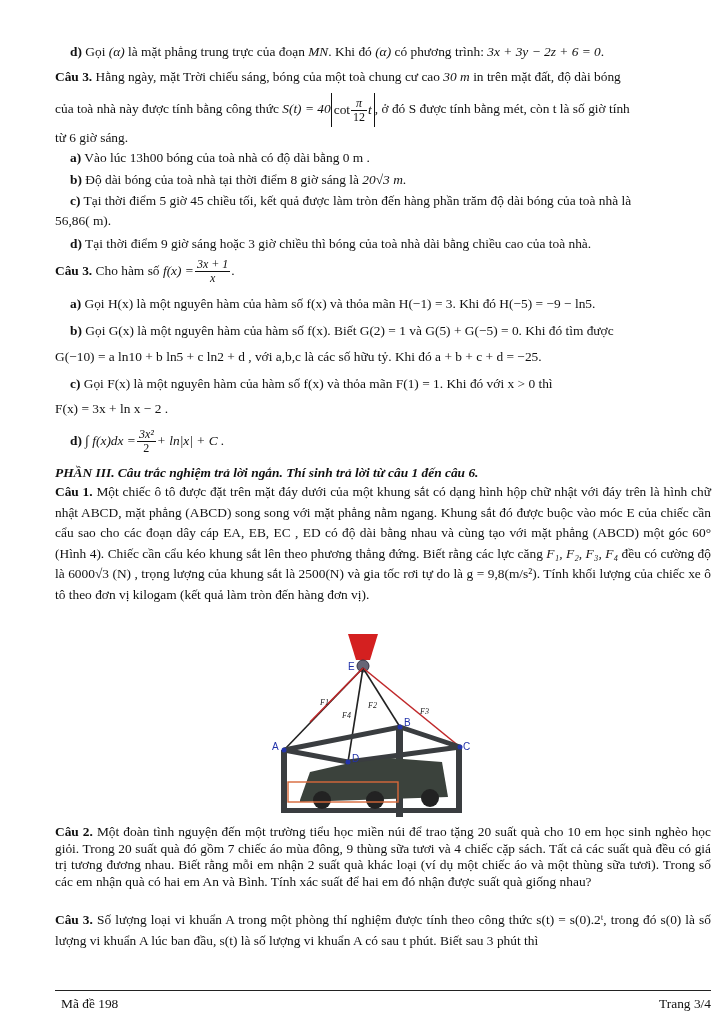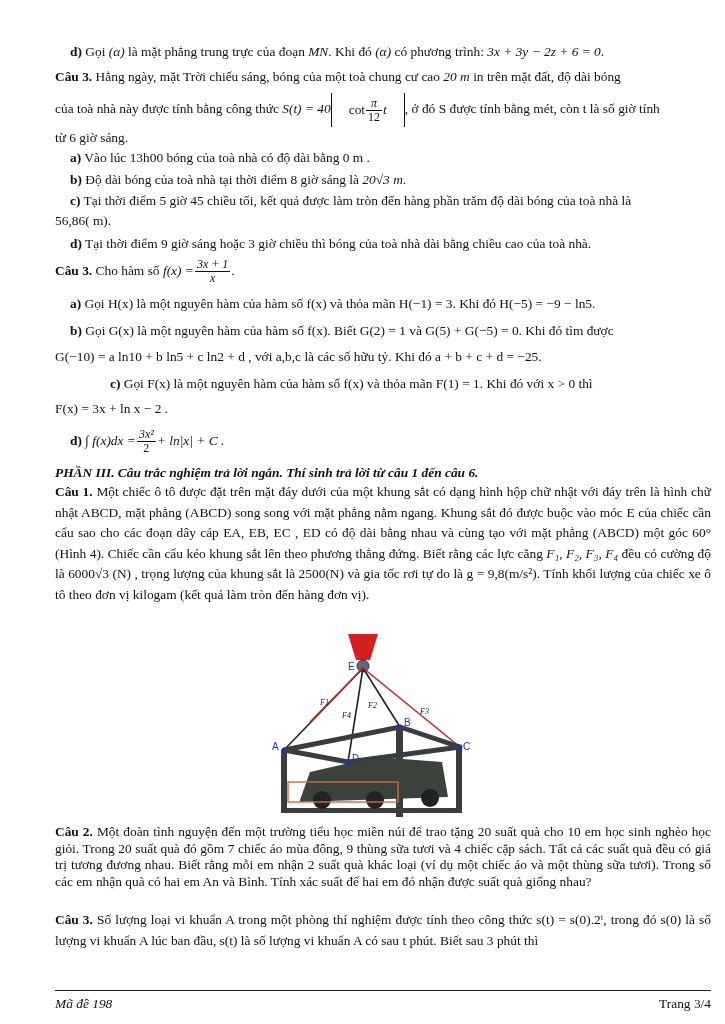--- a/index.html
+++ b/index.html
@@ -9,36 +9,36 @@
   }
   .page { position: absolute; left: 0; top: 0; width: 725px; height: 820px; }
   .line { position: absolute; white-space: nowrap; line-height: 16px; }
   .just { left: 55px; width: 656px; white-space: normal; text-align: justify; }
   .b { font-weight: bold; }
   .m { font-style: italic; font-family: "Liberation Serif", serif; }
   .indent { left: 70px; }
   .frac { display: inline-block; vertical-align: middle; text-align: center; font-size: 12px; line-height: 13px; margin: 0 1px; }
   .frac .num { display: block; border-bottom: 1px solid #111; padding: 0 2px; }
   .frac .den { display: block; padding: 0 2px; }
-  .abs { display: inline-block; border-left: 1px solid #111; border-right: 1px solid #111; padding: 0 17px; vertical-align: middle; height: 34px; line-height: 34px; }
+  .abs { display: inline-block; border-left: 1px solid #111; border-right: 1px solid #111; padding: 0 2px; vertical-align: middle; height: 34px; line-height: 34px; }
   .figure { position: absolute; left: 270px; top: 632px; width: 200px; height: 190px; }
   .footer-rule { position: absolute; left: 55px; top: 990px; width: 656px; height: 1px; background: #222; }
   .footer { position: absolute; top: 996px; font-size: 13.4px; }
 </style>
 </head>
 <body>
 
 <div class="page">
 
   <div class="line indent" style="top:44px;">
     <span class="b">d)</span><span> Gọi </span><span class="m">(α)</span><span> là mặt phẳng trung trực của đoạn </span><span class="m">MN</span><span>. Khi đó </span><span class="m">(α)</span><span> có phương trình: </span><span class="m">3x + 3y − 2z + 6 = 0</span><span>.</span>
   </div>
 
   <div class="line" style="left:55px; top:69px;">
-    <span class="b">Câu 3.</span><span> Hằng ngày, mặt Trời chiếu sáng, bóng của một toà chung cư cao </span><span class="m">20 m</span><span> in trên mặt đất, độ dài bóng</span>
+    <span class="b">Câu 3.</span><span> Hằng ngày, mặt Trời chiếu sáng, bóng của một toà chung cư cao </span><span class="m">30 m</span><span> in trên mặt đất, độ dài bóng</span>
   </div>
   <div class="line" style="left:55px; top:92px; line-height:34px;">
     <span>của toà nhà này được tính bằng công thức </span><span class="m">S(t) = 40</span><span class="abs"><span>cot</span><span class="frac"><span class="num m">π</span><span class="den">12</span></span><span class="m">t</span></span><span>, ở đó S được tính bằng mét, còn t là số giờ tính</span>
   </div>
   <div class="line" style="left:55px; top:130px;">từ 6 giờ sáng.</div>
   <div class="line indent" style="top:150px;">
     <span class="b">a)</span><span> Vào lúc 13h00 bóng của toà nhà có độ dài bằng 0 m .</span>
   </div>
   <div class="line indent" style="top:172px;">
     <span class="b">b)</span><span> Độ dài bóng của toà nhà tại thời điểm 8 giờ sáng là </span><span class="m">20√3 m</span><span>.</span>
@@ -54,21 +54,21 @@
   <div class="line" style="left:55px; top:256px; line-height:30px;">
     <span class="b">Câu 3.</span><span> Cho hàm số </span><span class="m">f(x) =</span><span class="frac"><span class="num m">3x + 1</span><span class="den m">x</span></span><span>.</span>
   </div>
   <div class="line indent" style="top:296px;">
     <span class="b">a)</span><span> Gọi H(x) là một nguyên hàm của hàm số f(x) và thỏa mãn H(−1) = 3. Khi đó H(−5) = −9 − ln5.</span>
   </div>
   <div class="line indent" style="top:323px;">
     <span class="b">b)</span><span> Gọi G(x) là một nguyên hàm của hàm số f(x). Biết G(2) = 1 và G(5) + G(−5) = 0. Khi đó tìm được</span>
   </div>
   <div class="line" style="left:55px; top:349px;">G(−10) = a ln10 + b ln5 + c ln2 + d , với a,b,c là các số hữu tỷ. Khi đó a + b + c + d = −25.</div>
-  <div class="line indent" style="top:376px;margin-left:40px;">
+  <div class="line indent" style="top:376px;">
     <span class="b">c)</span><span> Gọi F(x) là một nguyên hàm của hàm số f(x) và thỏa mãn F(1) = 1. Khi đó với x &gt; 0 thì</span>
   </div>
   <div class="line" style="left:55px; top:401px;">F(x) = 3x + ln x − 2 .</div>
   <div class="line indent" style="top:426px; line-height:30px;">
     <span class="b">d)</span><span class="m"> ∫ f(x)dx =</span><span class="frac"><span class="num m">3x²</span><span class="den">2</span></span><span class="m">+ ln|x| + C .</span>
   </div>
 
   <div class="line b" style="left:55px; top:465px;font-style:italic;">PHẦN III. Câu trắc nghiệm trả lời ngắn. Thí sinh trả lời từ câu 1 đến câu 6.</div>
 
   <div class="line just" style="top:482px; line-height:20.5px;">
@@ -119,15 +119,15 @@
 
   <div class="line just" style="top:824px; line-height:16.5px;">
     <span class="b">Câu 2.</span><span> Một đoàn tình nguyện đến một trường tiểu học miền núi để trao tặng 20 suất quà cho 10 em học sinh nghèo học giỏi. Trong 20 suất quà đó gồm 7 chiếc áo mùa đông, 9 thùng sữa tươi và 4 chiếc cặp sách. Tất cả các suất quà đều có giá trị tương đương nhau. Biết rằng mỗi em nhận 2 suất quà khác loại (ví dụ một chiếc áo và một thùng sữa tươi). Trong số các em nhận quà có hai em An và Bình. Tính xác suất để hai em đó nhận được suất quà giống nhau?</span>
   </div>
 
   <div class="line just" style="top:909px; line-height:21px;">
     <span class="b">Câu 3.</span><span> Số lượng loại vi khuẩn A trong một phòng thí nghiệm được tính theo công thức s(t) = s(0).2ᵗ, trong đó s(0) là số lượng vi khuẩn A lúc ban đầu, s(t) là số lượng vi khuẩn A có sau t phút. Biết sau 3 phút thì</span>
   </div>
 
   <div class="footer-rule"></div>
-  <div class="footer" style="left:55px;font-style:italic;">Mã đề 198</div>
+  <div class="footer" style="left:61px;">Mã đề 198</div>
   <div class="footer" style="right:14px;text-align:right;">Trang 3/4</div>
 </div>
 
 </body></html>

